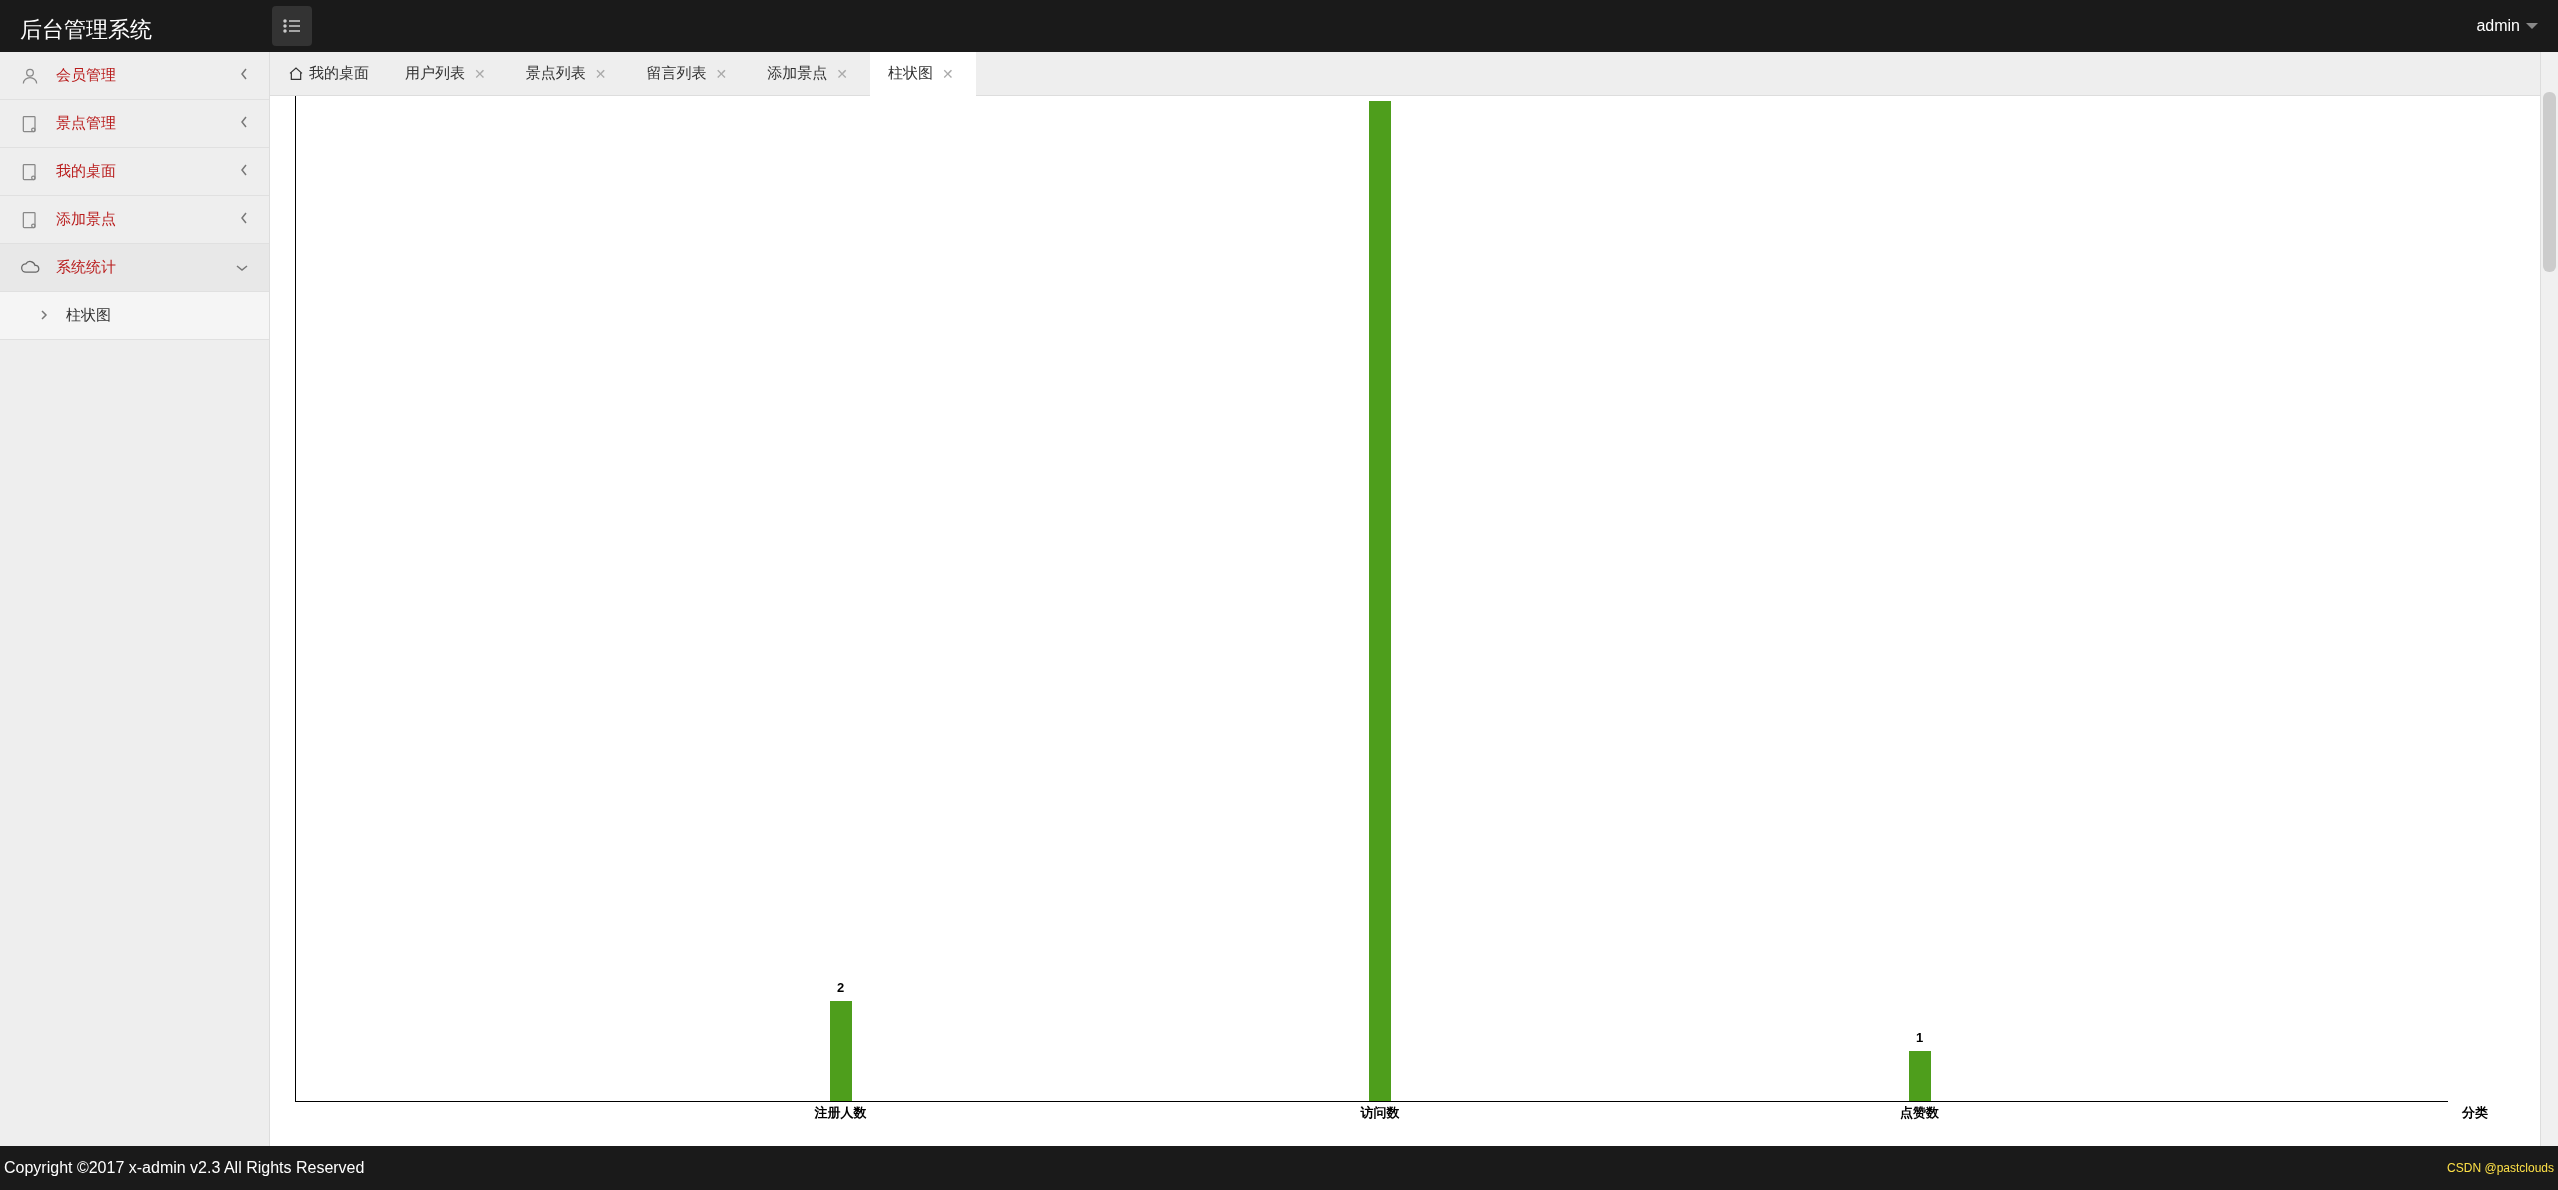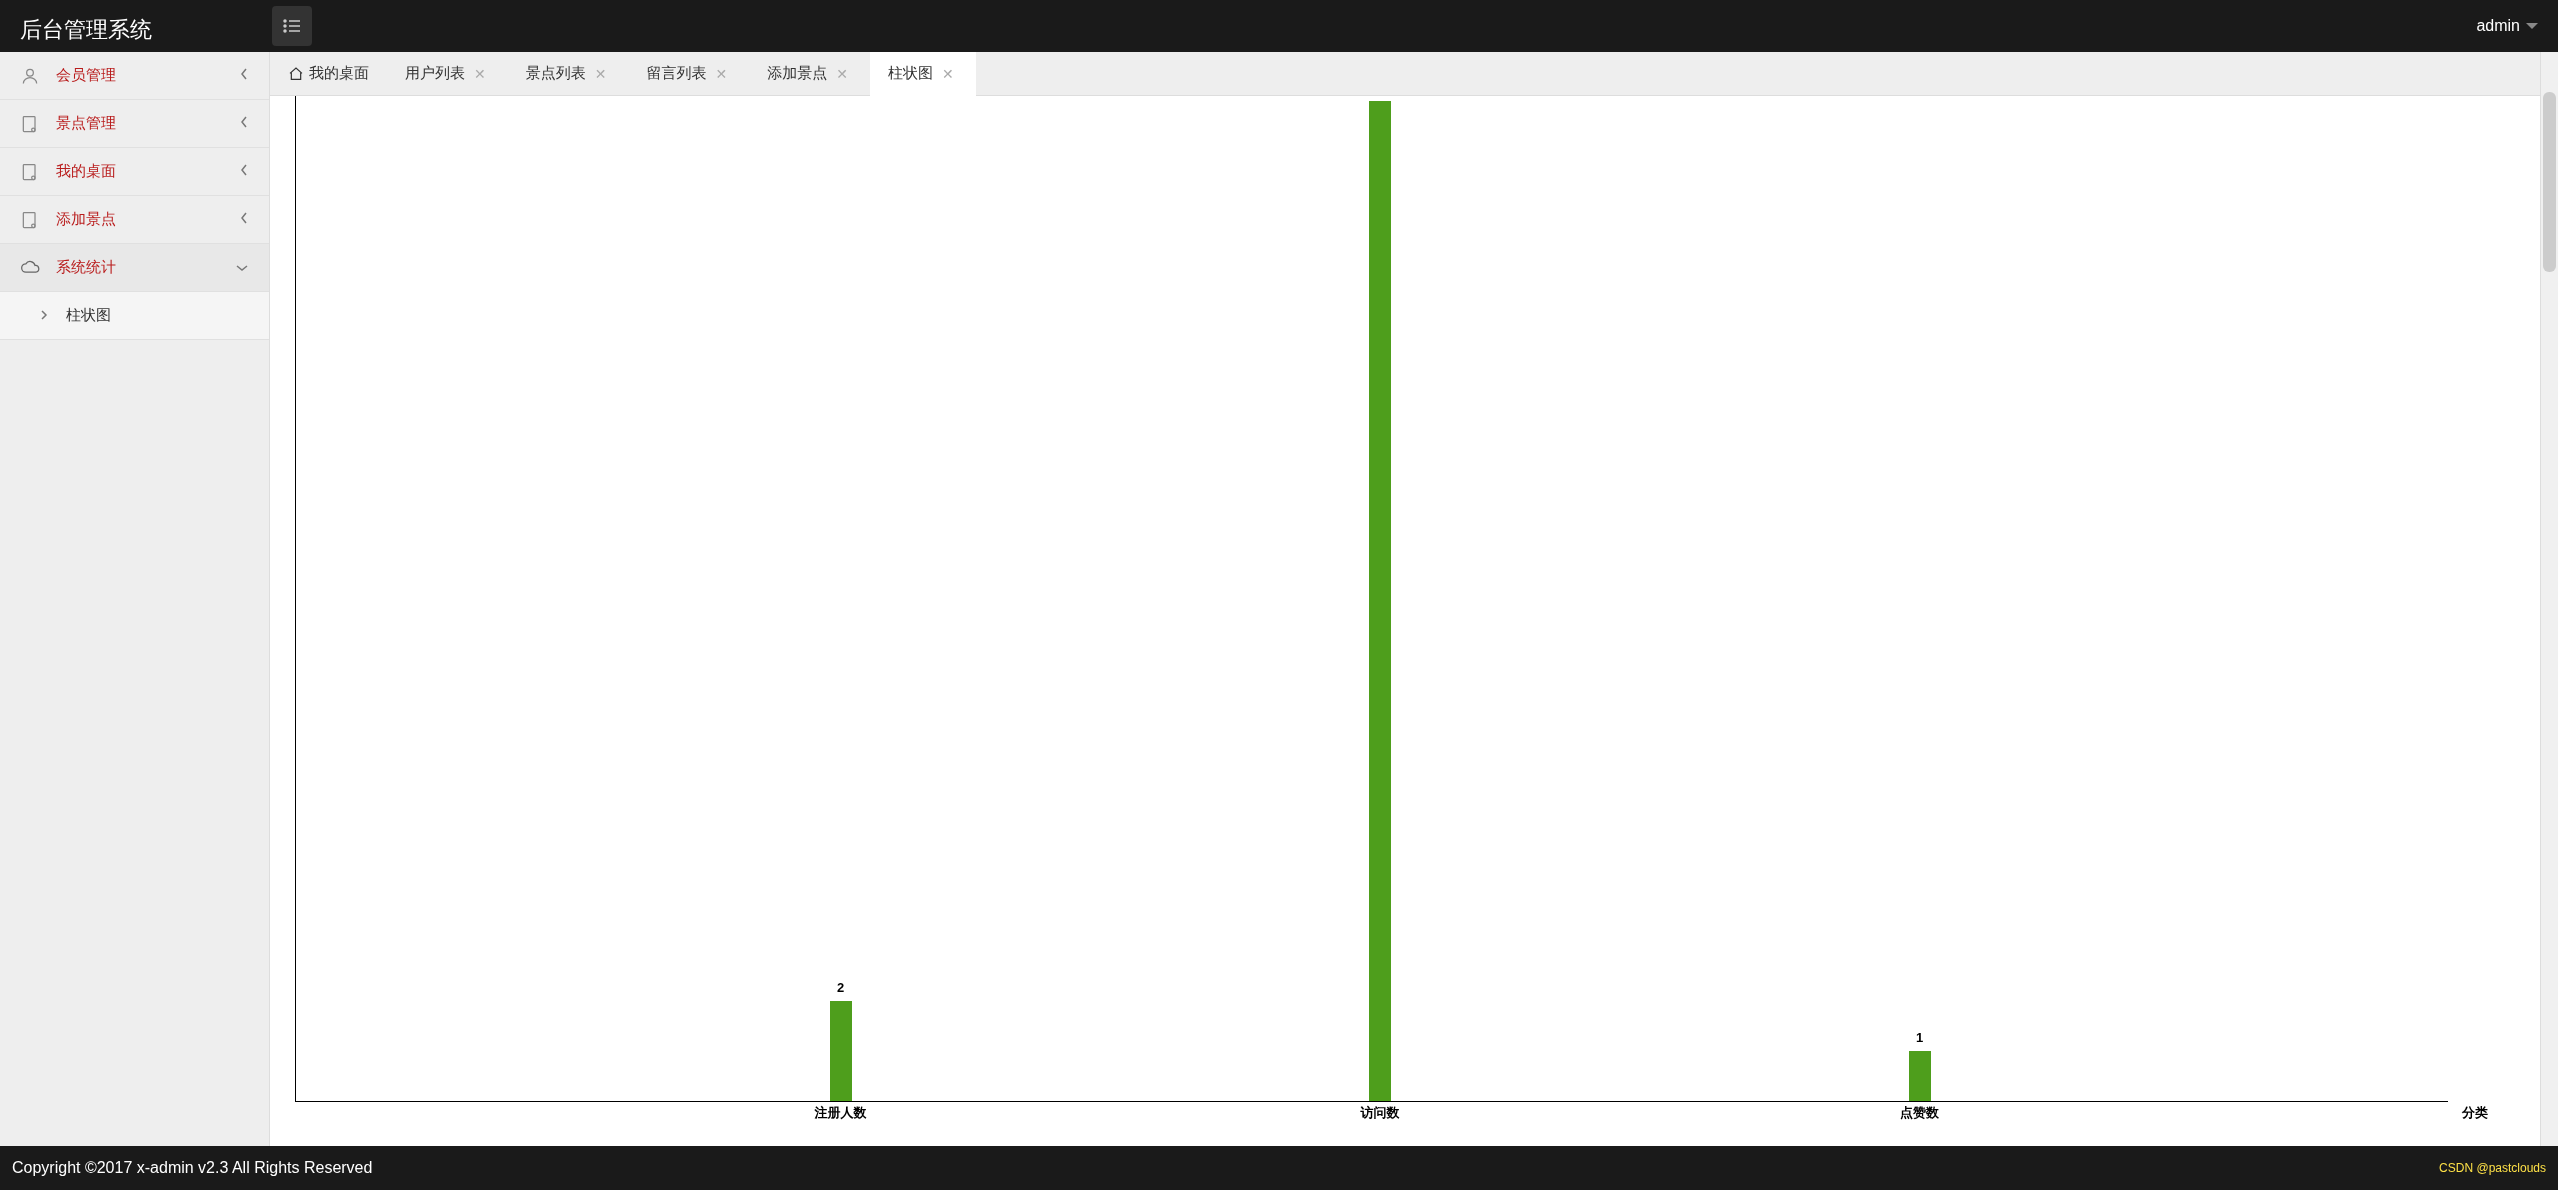--- a/index.html
+++ b/index.html
@@ -98,21 +98,21 @@
     .scrollbar-v { position: absolute; right: 0; top: 0; bottom: 0; width: 18px; background: #f0f0f0; border-left: 1px solid #ddd; }
     .scroll-thumb { position: absolute; left: 2px; right: 2px; top: 40px; height: 180px; background: #ccc; border-radius: 6px; }
     
     .footer {
       height: 44px;
       background: #1a1a1a;
       color: #fff;
       display: flex;
       align-items: center;
       justify-content: space-between;
-      padding: 0 12px;
+      padding: 0 4px;
       font-size: 16px;
     }
     .watermark { font-size: 12px; color: #fde047; }
   </style>
 </head>
 <body>
 
 <div class="header">
   <div class="header-left">
     <div class="logo">后台管理系统</div>

